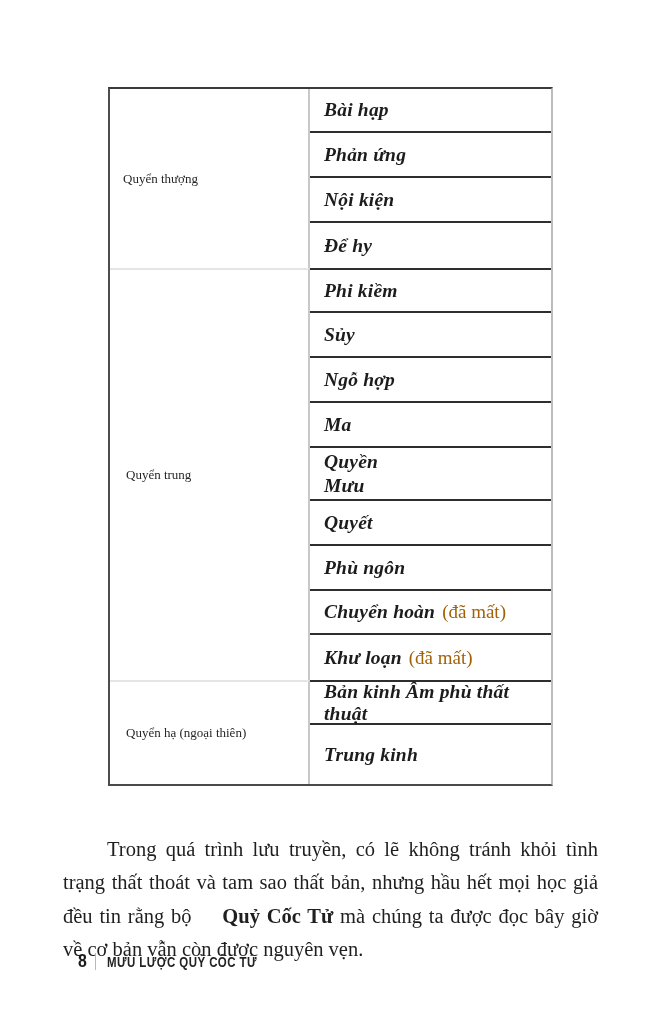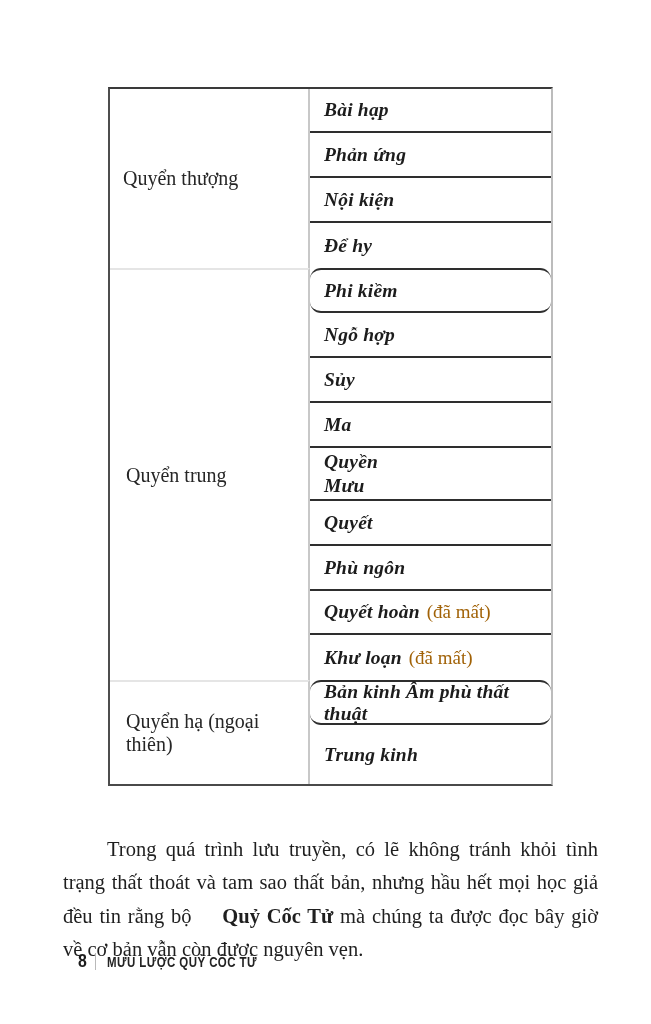--- a/index.html
+++ b/index.html
@@ -27,35 +27,35 @@
   }
   .group { display: flex; }
   .label-cell {
     width: 200px;
     flex: 0 0 200px;
     box-sizing: border-box;
     border-right: 2px solid #c8c8c8;
     display: flex;
     align-items: center;
     padding-left: 13px;
-    font-size: 20px;
+    font-size: 13px;
     color: #262626;
   }
   .group + .group .label-cell { border-top: 2px solid #e5e5e5; padding-left: 16px; }
   .items { flex: 1 1 auto; display: flex; flex-direction: column; }
   .item {
     box-sizing: border-box;
     height: 45px;
     display: flex;
     align-items: center;
     padding-left: 14px;
     font-size: 19.5px;
   }
   .item:not(:last-child) { border-bottom: 2px solid #2e2e2e; }
-  .group + .group .item:first-child { border-top: 2px solid #2e2e2e; border-radius: 11px; }
+  .group + .group .item:first-child { border-top: 2px solid #2e2e2e; }
   .item.first { height: 44px; }
   .item.tall { height: 53px; }
   .item.tall .nm { line-height: 24px; }
   .nm {
     font-weight: 700;
     font-style: italic;
     white-space: pre-line;
     letter-spacing: 0.2px;
   }
   .note {
@@ -136,40 +136,40 @@
     </div>
   </div>
 
   <div class="group">
     <div class="label-cell">Quyển trung</div>
     <div class="items">
       <div class="item">
           <span class="nm">Phi kiềm</span>
         </div>
       <div class="item">
-          <span class="nm">Ngỗ hợp</span>
+          <span class="nm">Sủy</span>
         </div>
       <div class="item">
-          <span class="nm">Sủy</span>
+          <span class="nm">Ngỗ hợp</span>
         </div>
       <div class="item">
           <span class="nm">Ma</span>
         </div>
       <div class="item tall">
           <span class="nm">Quyền
 Mưu</span>
         </div>
       <div class="item">
           <span class="nm">Quyết</span>
         </div>
       <div class="item">
           <span class="nm">Phù ngôn</span>
         </div>
       <div class="item first">
-          <span class="nm">Quyết hoàn</span>
+          <span class="nm">Chuyển hoàn</span>
           <span class="note">(đã mất)</span>
         </div>
       <div class="item">
           <span class="nm">Khư loạn</span>
           <span class="note">(đã mất)</span>
         </div>
     </div>
   </div>
 
   <div class="group">

